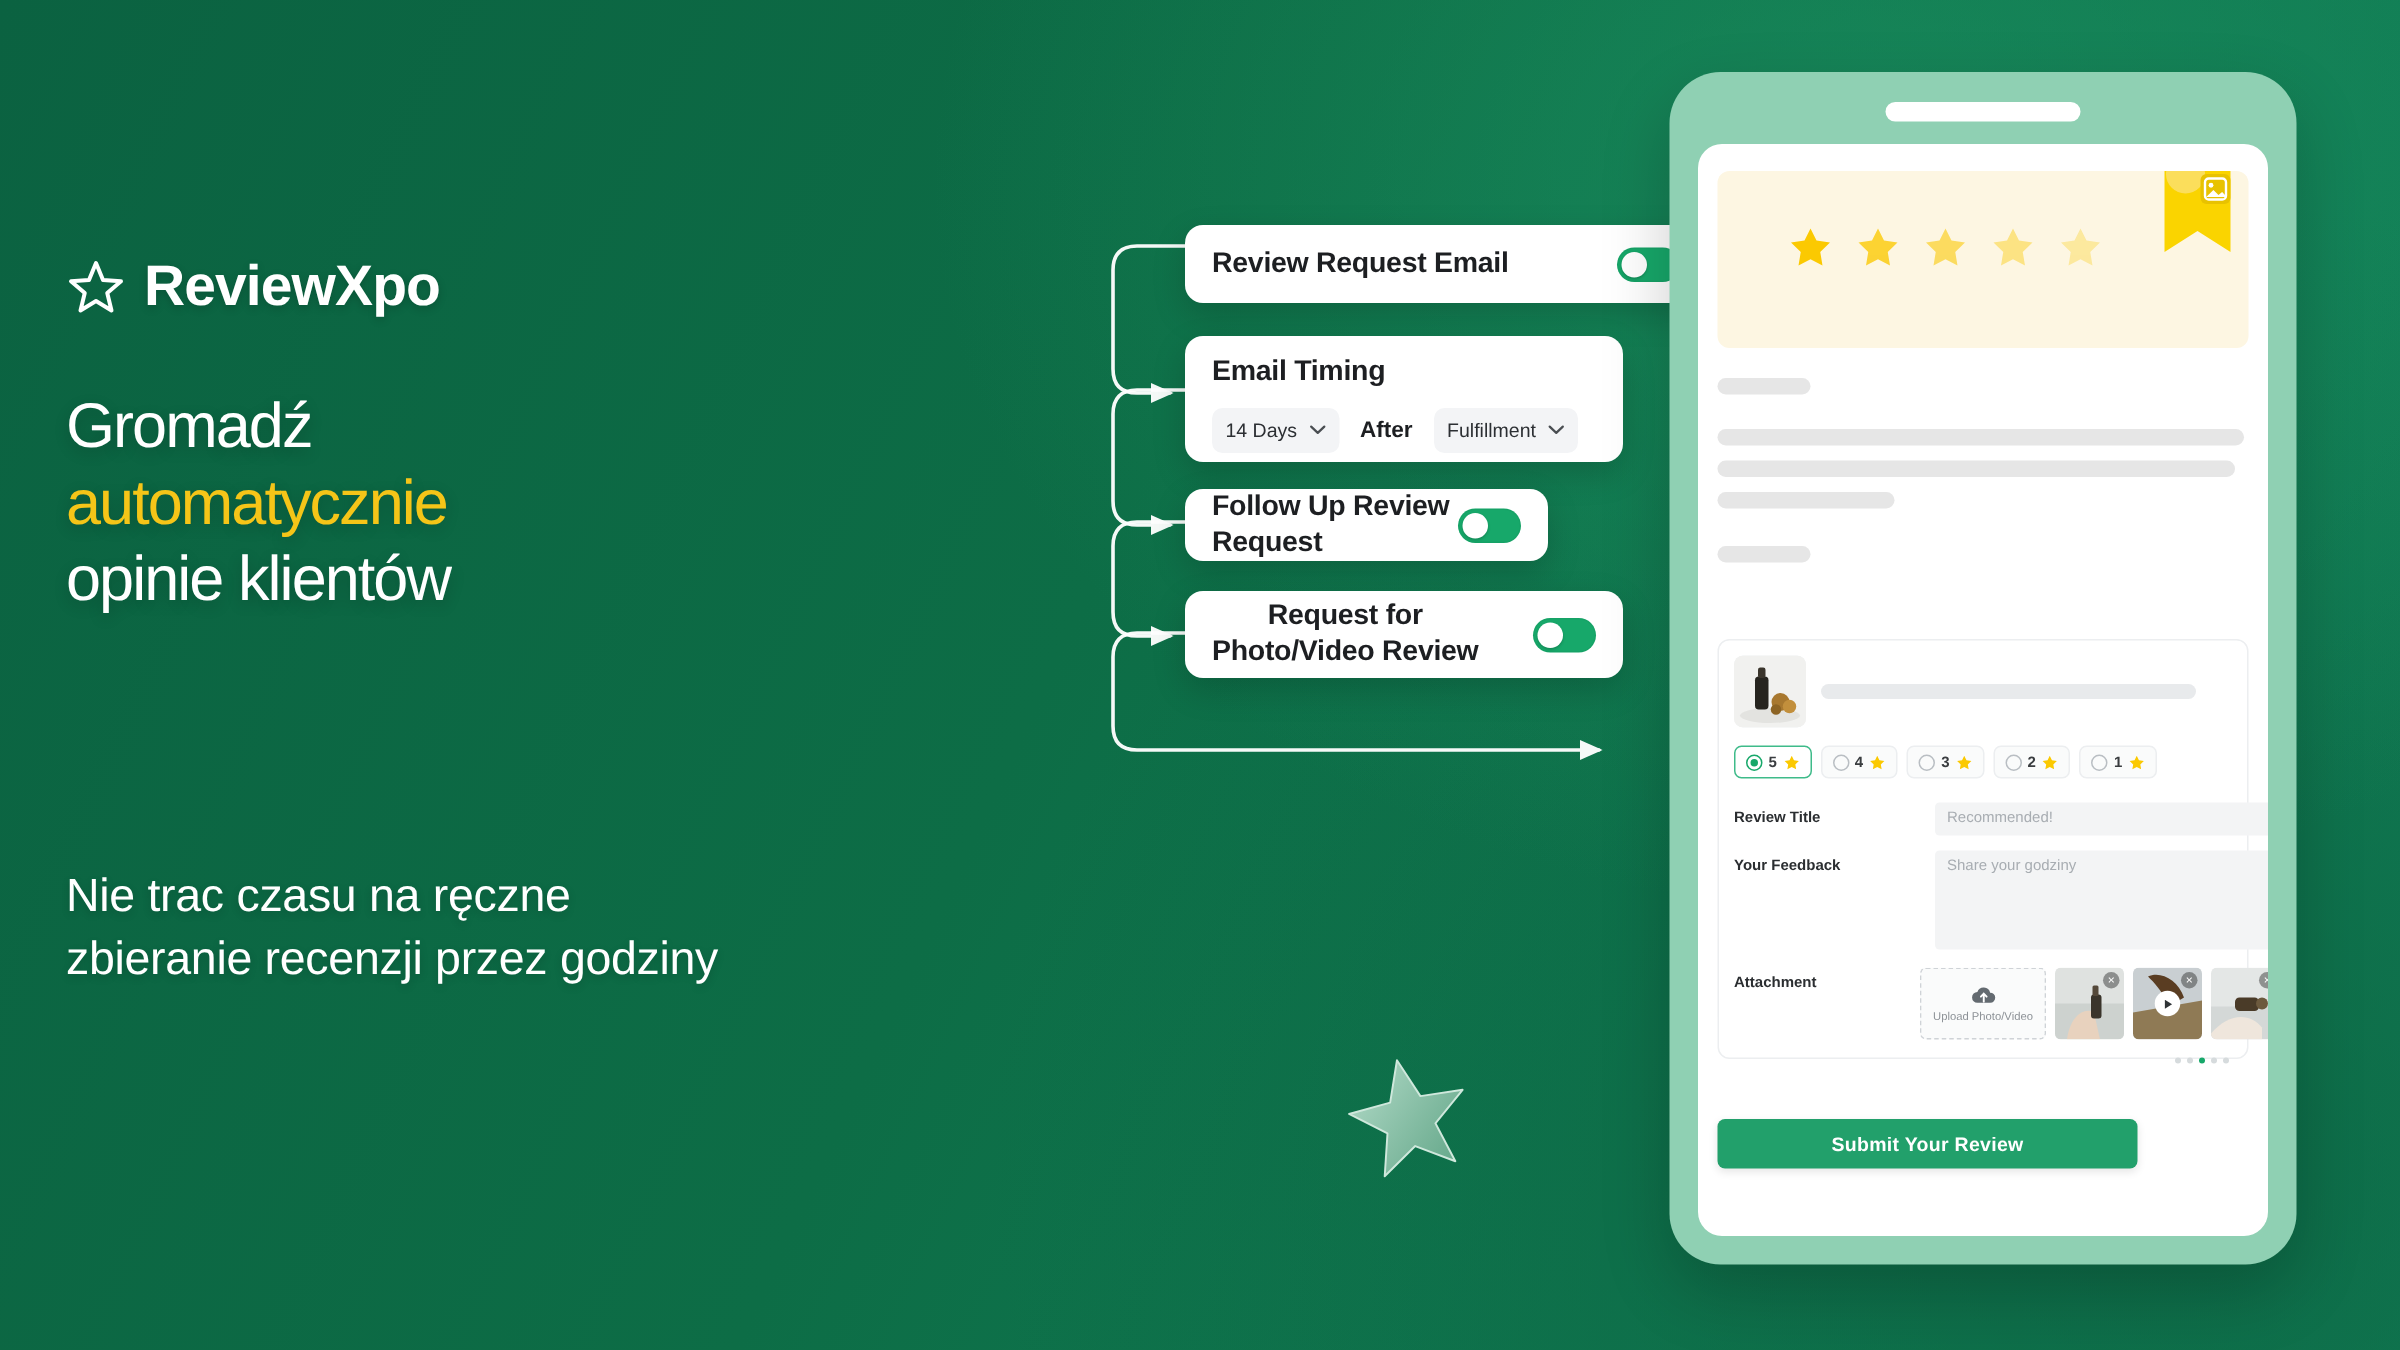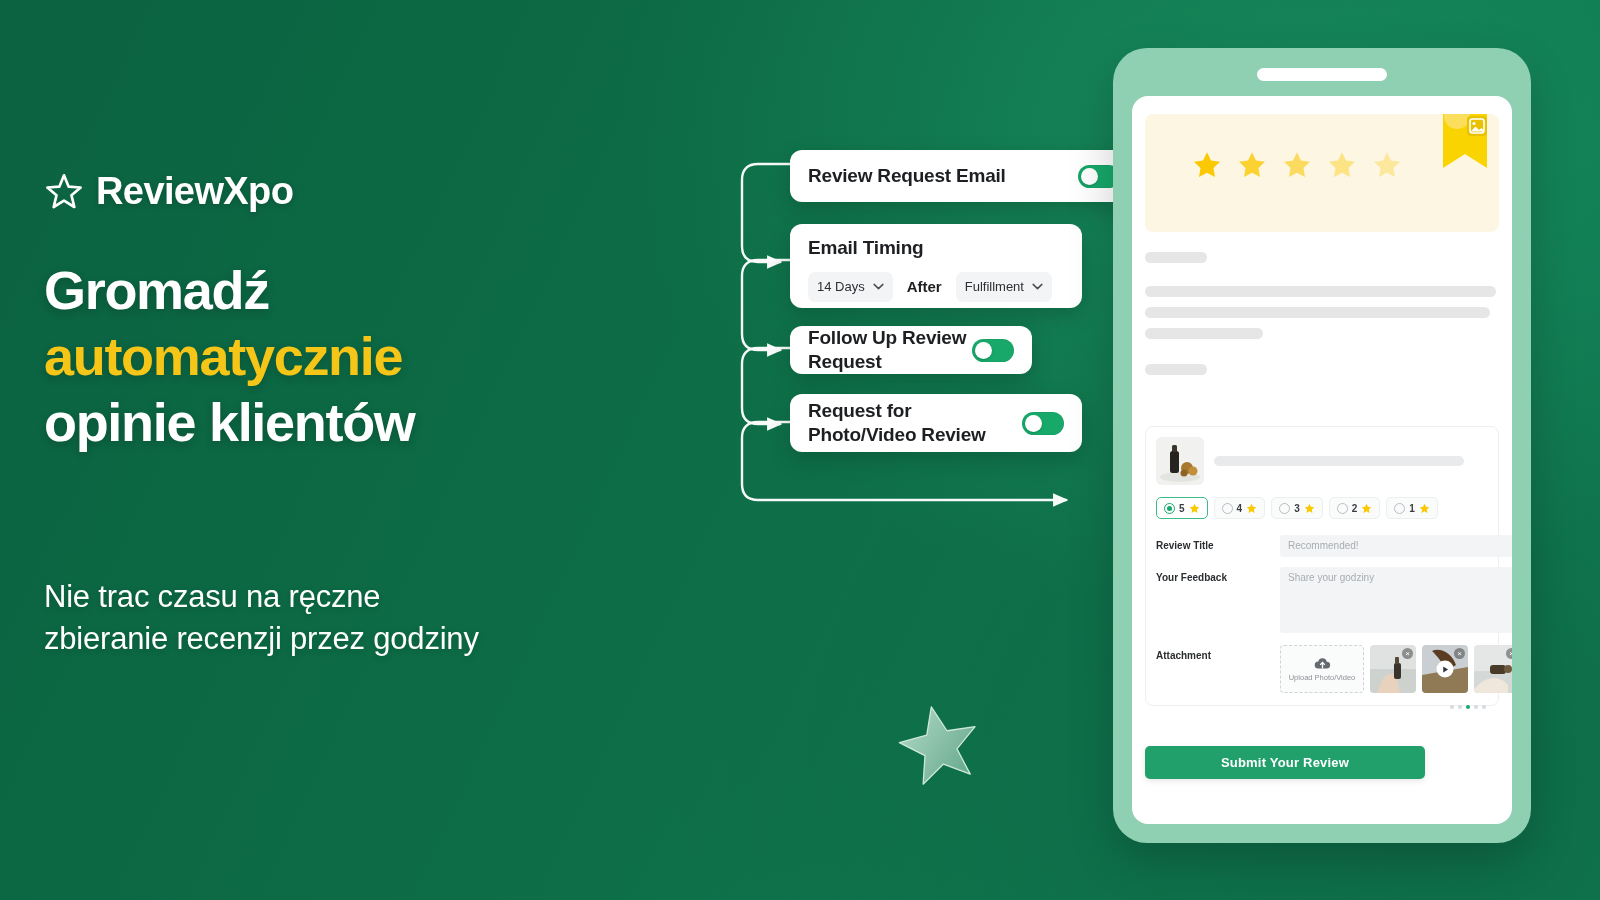--- a/index.html
+++ b/index.html
@@ -27,21 +27,21 @@
 
   .brand { position: absolute; left: 0; top: 170px; display: flex; align-items: center; gap: 12px; }
   .brand-star { width: 40px; height: 40px; display: block; }
   .brand-name {
     color: #ffffff; font-size: 38px; font-weight: 700; letter-spacing: -0.6px;
     text-shadow: 0 2px 6px rgba(0,0,0,0.18);
   }
 
   .headline { position: absolute; left: 0; top: 258px; width: 620px; }
   .headline-line {
-    display: block; color: #ffffff; font-size: 54px; font-weight: 700;
+    display: block; color: #ffffff; font-size: 42px; font-weight: 400;
     line-height: 1.22; letter-spacing: -1.3px;
     text-shadow: 0 3px 10px rgba(0,0,0,0.20);
   }
   .headline-line.accent { color: #f5c518; }
 
   .subhead { position: absolute; left: 0; top: 576px; width: 620px; }
   .subhead-line {
     display: block; color: #ffffff; font-size: 31px; font-weight: 400;
     line-height: 1.35; letter-spacing: -0.2px;
     text-shadow: 0 2px 6px rgba(0,0,0,0.16);
@@ -59,21 +59,21 @@
     padding: 0 18px;
     display: flex; align-items: center; justify-content: space-between;
   }
   .card-title {
     color: #1d1f22; font-size: 19px; font-weight: 700; letter-spacing: -0.2px;
     line-height: 1.25;
   }
   #card-1 { left: 60px; top: 20px; width: 348px; height: 52px; }
   #card-2 { left: 60px; top: 94px; width: 292px; height: 84px; display: block; padding: 12px 18px 0 18px; }
   #card-3 { left: 60px; top: 196px; width: 242px; height: 48px; }
-  #card-4 { left: 60px; top: 264px; width: 292px; height: 58px; }
+  #card-4 { left: 60px; top: 264px; width: 292px; height: 58px; text-align: center; }
 
   .toggle {
     width: 42px; height: 23px; border-radius: 12px; background: #17a86a;
     position: relative; flex: 0 0 auto; box-shadow: inset 0 0 0 1px rgba(0,0,0,0.03);
   }
   .toggle-knob {
     position: absolute; left: 3px; top: 3px; width: 17px; height: 17px;
     border-radius: 50%; background: #ffffff; box-shadow: 0 1px 2px rgba(0,0,0,0.20);
   }
 
@@ -135,20 +135,21 @@
     border-radius: 50%; background: #17a86a;
   }
   .rating-num { font-size: 10px; font-weight: 700; color: #3a3d40; }
   .rating-star { width: 11px; height: 11px; display: block; }
 
   .form-row { position: absolute; left: 10px; display: flex; align-items: flex-start; gap: 48px; }
   .form-label { width: 76px; font-size: 10px; font-weight: 700; color: #2b2e31; padding-top: 5px; }
   .form-input {
     background: #f3f4f5; border-radius: 3px; color: #a8adb2; font-size: 10px;
     padding: 5px 8px;
+    margin-left: 10px;
   }
   #row-title { top: 108px; }
   #row-title .form-input { width: 258px; height: 22px; }
   #row-feedback { top: 140px; }
   #row-feedback .form-input { width: 258px; height: 66px; }
   #row-attach { top: 218px; }
 
   .attach-strip { display: flex; gap: 6px; }
   .dropzone {
     width: 84px; height: 48px; border: 1px dashed #cfd3d7; border-radius: 4px;

